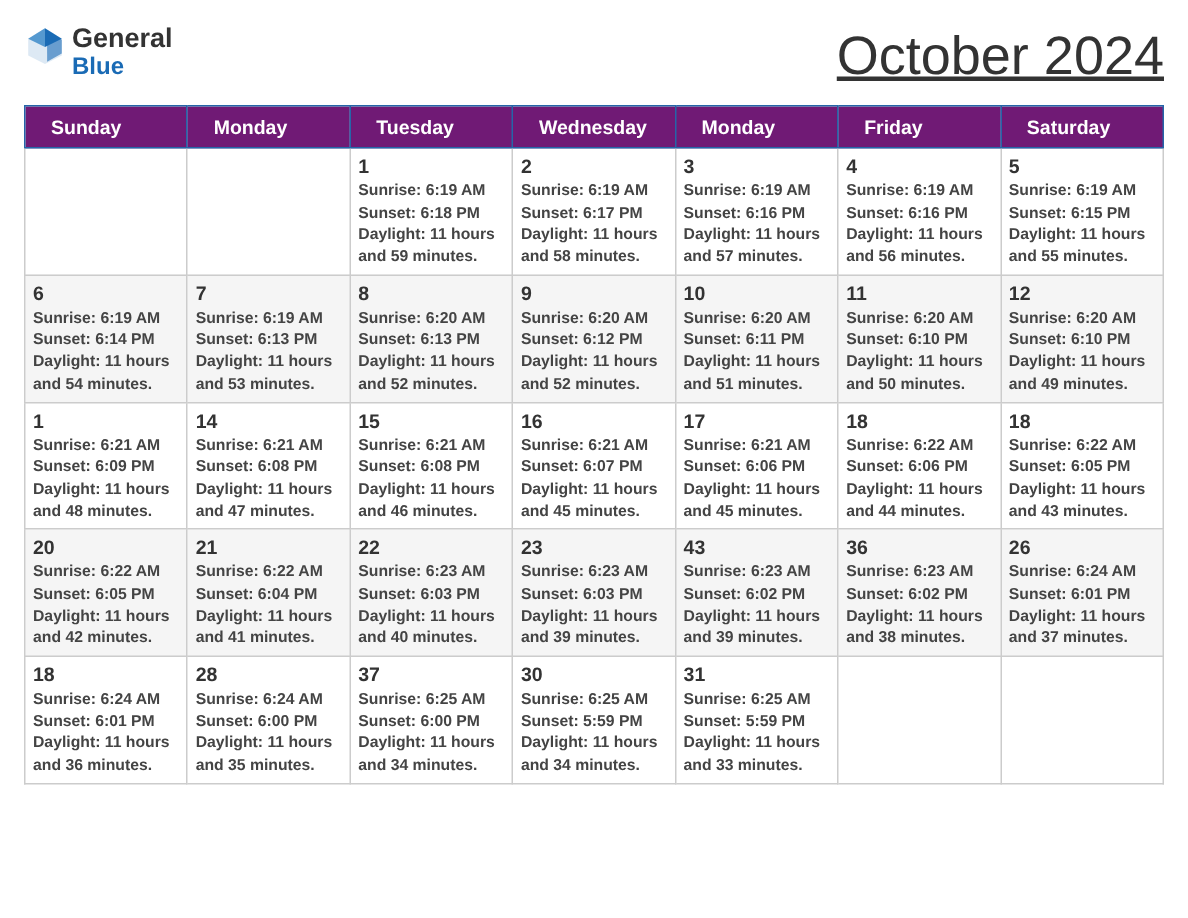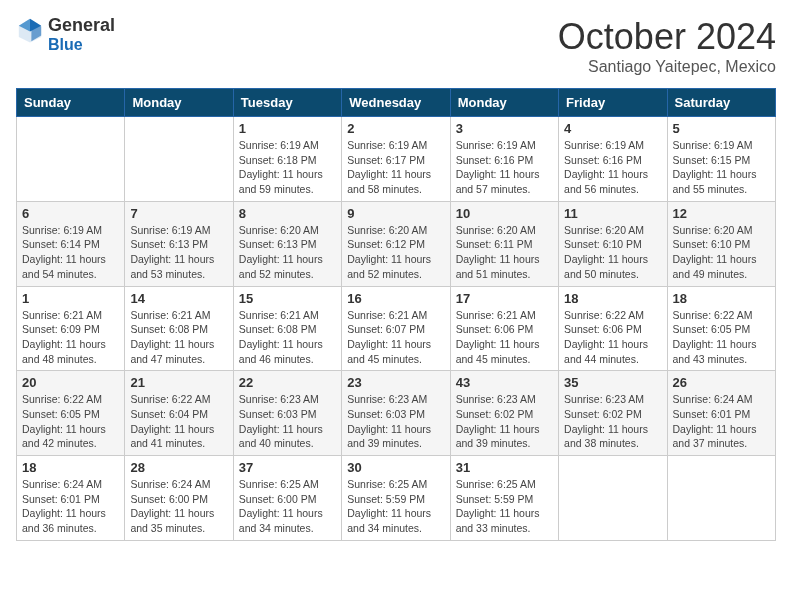--- a/index.html
+++ b/index.html
@@ -40,36 +40,37 @@
       width: 28px;
       height: 28px;
     }
     .title-block {
       text-align: right;
     }
     .month-title {
       font-size: 36px;
       font-weight: normal;
       color: #333;
+      text-decoration: underline;
     }
     .location-title {
       font-size: 16px;
       color: #555;
     }
     .calendar {
       width: 100%;
       border-collapse: collapse;
       border: 1px solid #ccc;
     }
     .calendar thead th {
-      background-color: #0c4a6e;
+      background-color: #701a75;
       color: #fff;
       font-size: 13px;
       font-weight: bold;
-      padding: 6px 7px;
+      padding: 6px 17px;
       text-align: left;
       border: 1px solid #2565a8;
     }
     .calendar tbody td {
       vertical-align: top;
       border: 1px solid #ccc;
       padding: 4px 5px;
       width: 108px;
       min-height: 80px;
       background: #fff;
@@ -81,20 +82,21 @@
       font-size: 13px;
       font-weight: bold;
       color: #333;
       display: block;
       margin-bottom: 2px;
     }
     .day-info {
       font-size: 10.5px;
       color: #444;
       line-height: 1.4;
+      font-weight: bold;
     }
     .empty-cell {
       background: #fff !important;
     }
   </style>
 </head>
 <body>
 
 <div class="header">
   <div class="logo">
@@ -104,21 +106,20 @@
       <polygon points="20,4 36,14 20,22" fill="#1a6bb5"></polygon>
       <polygon points="20,4 4,14 20,22" fill="#5599d0"></polygon>
     </svg>
     <div class="logo-text">
       <span class="logo-general">General</span>
       <span class="logo-blue">Blue</span>
     </div>
   </div>
   <div class="title-block">
     <div class="month-title">October 2024</div>
-    <div class="location-title">Santiago Yaitepec, Mexico</div>
   </div>
 </div>
 
 <table class="calendar">
   <thead>
     <tr>
     <th>Sunday</th>
         <th>Monday</th>
         <th>Tuesday</th>
         <th>Wednesday</th>
@@ -275,21 +276,21 @@
 Sunset: 6:03 PM
 Daylight: 11 hours and 39 minutes.</div>
         </td>
         <td>
           <span class="day-number">43</span>
           <div class="day-info" style="white-space: pre-line;">Sunrise: 6:23 AM
 Sunset: 6:02 PM
 Daylight: 11 hours and 39 minutes.</div>
         </td>
         <td>
-          <span class="day-number">35</span>
+          <span class="day-number">36</span>
           <div class="day-info" style="white-space: pre-line;">Sunrise: 6:23 AM
 Sunset: 6:02 PM
 Daylight: 11 hours and 38 minutes.</div>
         </td>
         <td>
           <span class="day-number">26</span>
           <div class="day-info" style="white-space: pre-line;">Sunrise: 6:24 AM
 Sunset: 6:01 PM
 Daylight: 11 hours and 37 minutes.</div>
         </td>

